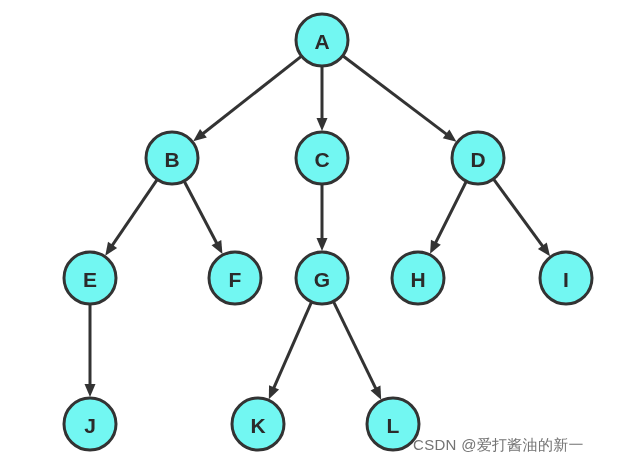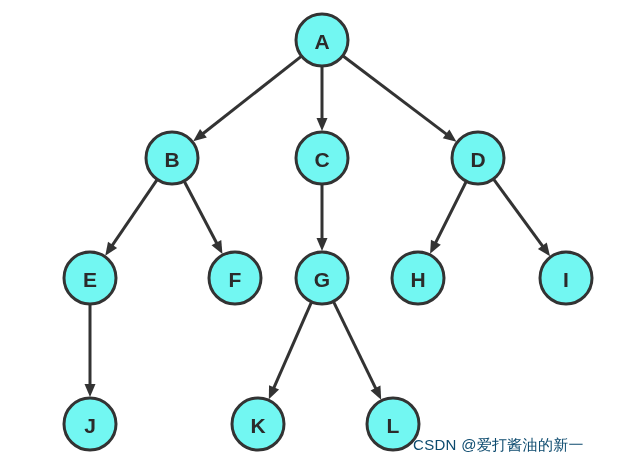--- a/index.html
+++ b/index.html
@@ -43,21 +43,21 @@
   .edge-line {
     stroke: #333333;
     stroke-width: 3;
     fill: none;
   }
   .arrow-head {
     fill: #333333;
   }
   .watermark {
     position: absolute;
-    color: #0c4a6e;
+    color: #737373;
     font-family: "Liberation Sans", sans-serif;
     font-size: 15px;
     white-space: nowrap;
     letter-spacing: 0.3px;
     user-select: none;
   }
 </style>
 </head>
 <body>
 

